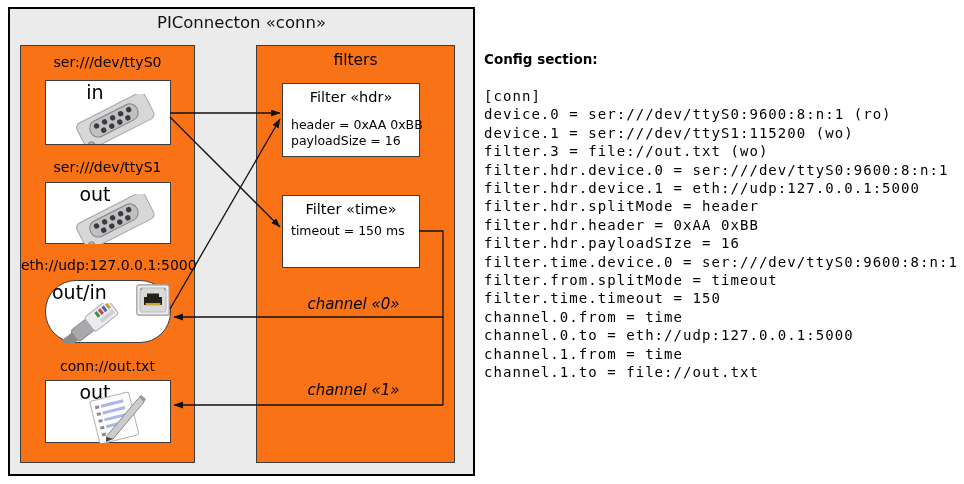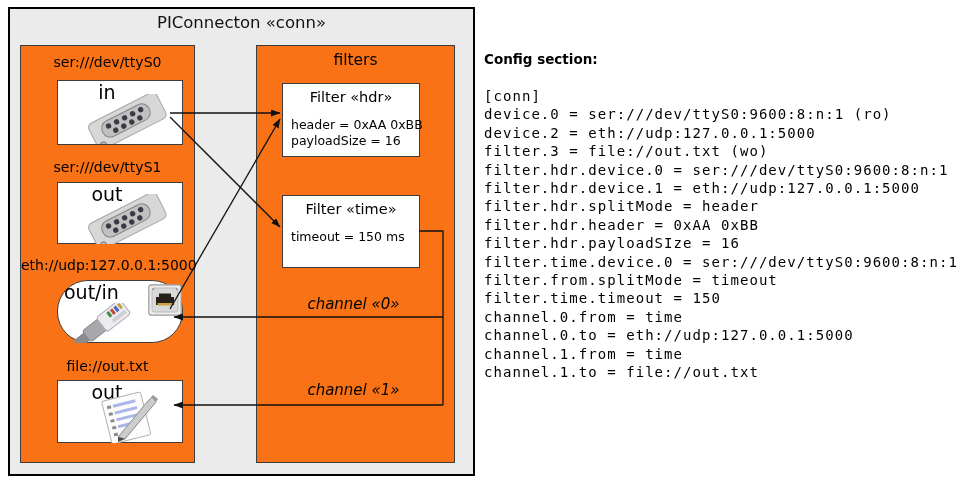--- a/index.html
+++ b/index.html
@@ -9,21 +9,21 @@
   .diagram{position:absolute;left:8px;top:7px;width:467px;height:469px;
            background:#ebebeb;border:2.5px solid #000;box-sizing:border-box;}
   .diagram-title{position:absolute;left:0;right:0;top:4px;text-align:center;
                  font-size:16.5px;color:#111;}
   .container{position:absolute;background:#f97316;border:1.5px solid #3d3d3d;box-sizing:border-box;}
   .devices{left:10px;top:36px;width:175px;height:418px;}
   .filters{left:246px;top:36px;width:199px;height:418px;}
   .filters-title{position:absolute;left:0;right:0;top:5px;text-align:center;font-size:15.5px;}
   .dev-label{position:absolute;left:0;right:0;text-align:center;font-size:14px;white-space:nowrap;}
   .dev-box{position:absolute;left:24px;width:126px;background:#fff;
-           border:1.5px solid #3d3d3d;box-sizing:border-box;margin-left:12px;}
+           border:1.5px solid #3d3d3d;box-sizing:border-box;}
   .dir{position:absolute;top:0px;left:0;right:0;text-align:center;font-size:19px;line-height:22px;}
   .dir.shift{transform:translateX(-13px);}
   .dir.at-left{left:6px;right:auto;text-align:left;}
   .dev-img{position:absolute;}
   .filter-box{position:absolute;left:25px;width:138px;background:#fff;
               border:1.5px solid #3d3d3d;box-sizing:border-box;}
   .filter-title{position:absolute;left:0;right:0;top:5px;text-align:center;font-size:14.5px;}
   .filter-attr{position:absolute;left:8px;right:4px;font-size:12.5px;line-height:16px;white-space:nowrap;}
   .channel-label{position:absolute;left:280px;width:127px;text-align:center;
                  font-size:15px;white-space:nowrap;font-style:italic;}
@@ -106,21 +106,21 @@
             <rect x="33" y="11" width="30" height="18" rx="3" fill="#ececf0" stroke="#ababb2"></rect>
             <rect x="44" y="13.5" width="3" height="6" fill="#3f8f3f"></rect>
             <rect x="48.5" y="13.5" width="3" height="6" fill="#c24a3a"></rect>
             <rect x="53" y="13.5" width="3" height="6" fill="#4a62c2"></rect>
             <rect x="57.5" y="13.5" width="3" height="6" fill="#c2a23a"></rect>
             <rect x="44" y="22" width="16.5" height="4" fill="#cfcfd6"></rect>
           </g>
         </svg>
       </div>
 
-      <div class="dev-label" style="top:312px">file://out.txt</div>
+      <div class="dev-label" style="top:312px">conn://out.txt</div>
       <div class="dev-box" style="top:334px;height:63px;">
         <span class="dir shift">out</span>
         <svg class="dev-img" style="left:38px;top:10px;" width="66" height="52" viewBox="0 0 66 52">
           <g transform="rotate(-14 30 26)">
             <rect x="10" y="5" width="40" height="44" rx="2" fill="#fcfcfc" stroke="#b2b2b2"></rect>
             <g>
               <rect x="14" y="11" width="4" height="3" fill="#8a8a8a"></rect>
                 <rect x="20" y="11" width="23" height="3" fill="#aab6ea"></rect>
               <rect x="14" y="18" width="4" height="3" fill="#8a8a8a"></rect>
                 <rect x="20" y="18" width="23" height="3" fill="#aab6ea"></rect>
@@ -142,21 +142,21 @@
       <div class="filters-title">filters</div>
 
       <div class="filter-box" style="top:37px;height:74px;">
         <div class="filter-title">Filter «hdr»</div>
         <div class="filter-attr" style="top:33px">header = 0xAA 0xBB</div>
         <div class="filter-attr" style="top:49px">payloadSize = 16</div>
       </div>
 
       <div class="filter-box" style="top:149px;height:73px;">
         <div class="filter-title">Filter «time»</div>
-        <div class="filter-attr" style="top:33px">timeout = 150 ms</div>
+        <div class="filter-attr" style="top:27px">timeout = 150 ms</div>
       </div>
     </div>
 
     <div class="channel-label" style="top:286px">channel «0»</div>
     <div class="channel-label" style="top:372px">channel «1»</div>
 
     <svg class="wires" viewBox="0 0 456 469">
       <defs>
         <marker id="arr" markerWidth="10" markerHeight="8" refX="9" refY="3.5" orient="auto" markerUnits="userSpaceOnUse">
           <path d="M0,0 L9.5,3.5 L0,7 z" fill="#111"></path>
@@ -171,21 +171,21 @@
         <path d="M433,396 L164,396" marker-end="url(#arr)"></path>
       </g>
     </svg>
   </div>
 
   <div class="config">
     <div class="config-heading">Config section:</div>
     <div class="config-lines">
       <div class="cfg-line">[conn]</div>
       <div class="cfg-line">device.0 = ser:///dev/ttyS0:9600:8:n:1 (ro)</div>
-      <div class="cfg-line">device.2 = eth://udp:127.0.0.1:5000</div>
+      <div class="cfg-line">device.1 = ser:///dev/ttyS1:115200 (wo)</div>
       <div class="cfg-line">filter.3 = file://out.txt (wo)</div>
       <div class="cfg-line">filter.hdr.device.0 = ser:///dev/ttyS0:9600:8:n:1</div>
       <div class="cfg-line">filter.hdr.device.1 = eth://udp:127.0.0.1:5000</div>
       <div class="cfg-line">filter.hdr.splitMode = header</div>
       <div class="cfg-line">filter.hdr.header = 0xAA 0xBB</div>
       <div class="cfg-line">filter.hdr.payloadSIze = 16</div>
       <div class="cfg-line">filter.time.device.0 = ser:///dev/ttyS0:9600:8:n:1</div>
       <div class="cfg-line">filter.from.splitMode = timeout</div>
       <div class="cfg-line">filter.time.timeout = 150</div>
       <div class="cfg-line">channel.0.from = time</div>

